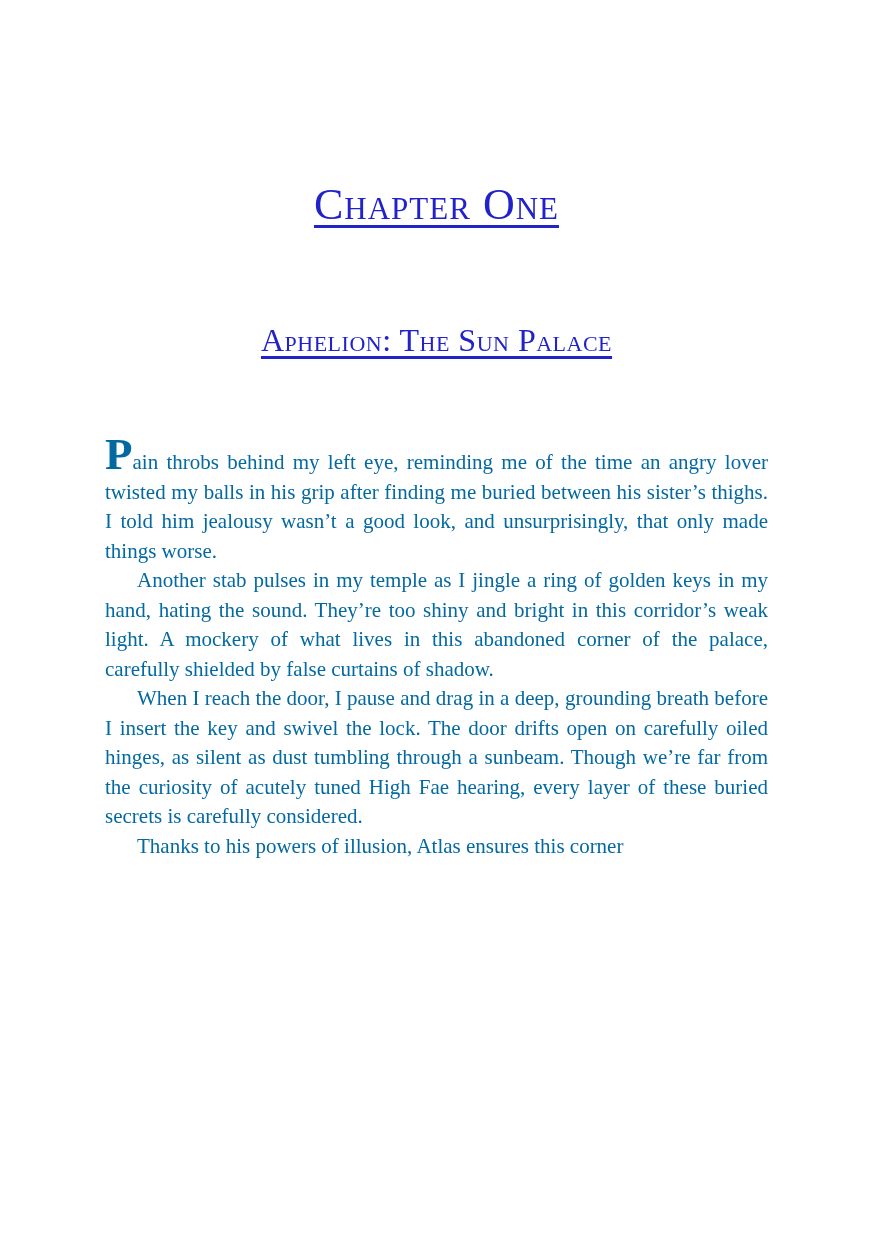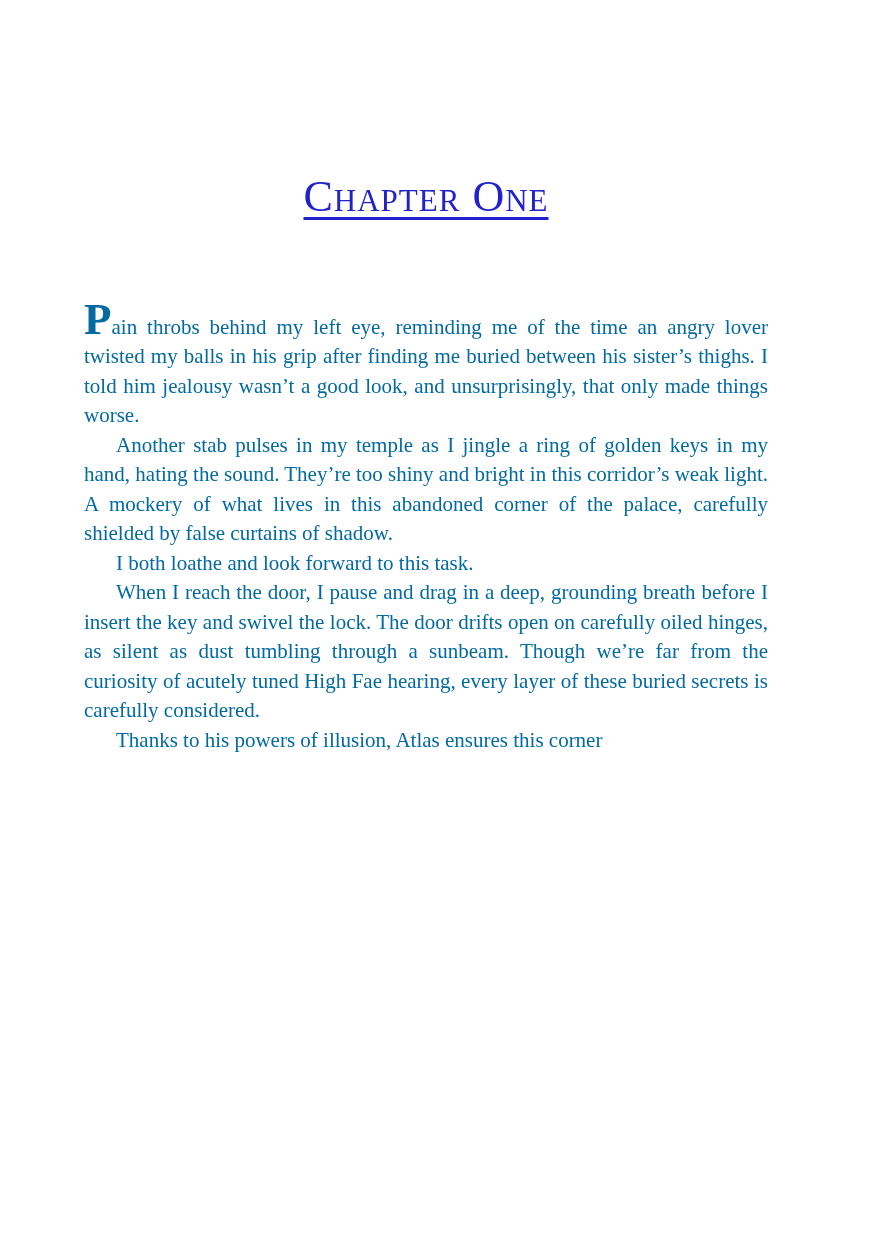--- a/index.html
+++ b/index.html
@@ -6,23 +6,23 @@
 
   html, body {
     background: #ffffff;
     font-family: "Liberation Serif", "DejaVu Serif", serif;
   }
 
   .page {
     position: relative;
     width: 873px;
     height: 1142px;
-    margin: 0 auto;
+    margin: 8px auto;
     background: #ffffff;
-    padding: 172px 105px 0 84px;
+    padding: 172px 105px 0 105px;
     overflow: hidden;
     color: #0b0b0b;
   }
 
   
   .heading {
     text-align: center;
     font-weight: normal;
     color: #2122c9;
   }
@@ -92,29 +92,31 @@
 </head>
 <body>
 
 <div class="page">
 
   <h1 class="heading chapter-title">
     <span class="hlink">Chapter One</span>
   </h1>
 
 
+  <h3 class="heading setting-title">
+    <span class="hlink">Aphelion: The Sun Palace</span>
+  </h3>
 
   <div class="body-text">
 
     <p class="opening"><span class="drop-cap">P</span><span>ain throbs behind my left eye, reminding me of the time an angry lover twisted my balls in his grip after finding me buried between his sister’s thighs. I told him jealousy wasn’t a good look, and unsurprisingly, that only made things worse.</span></p>
 
     <p>Another stab pulses in my temple as I jingle a ring of golden keys in my hand, hating the sound. They’re too shiny and bright in this corridor’s weak light. A mockery of what lives in this abandoned corner of the palace, carefully shielded by false curtains of shadow.</p>
 
 
-    <p>I both loathe and look forward to this task.</p>
 
     <p>When I reach the door, I pause and drag in a deep, grounding breath before I insert the key and swivel the lock. The door drifts open on carefully oiled hinges, as silent as dust tumbling through a sunbeam. Though we’re far from the curiosity of acutely tuned High Fae hearing, every layer of these buried secrets is carefully considered.</p>
 
     <p>Thanks to his powers of illusion, Atlas ensures this corner</p>
 
   </div>
 
 </div>
 
 </body></html>

